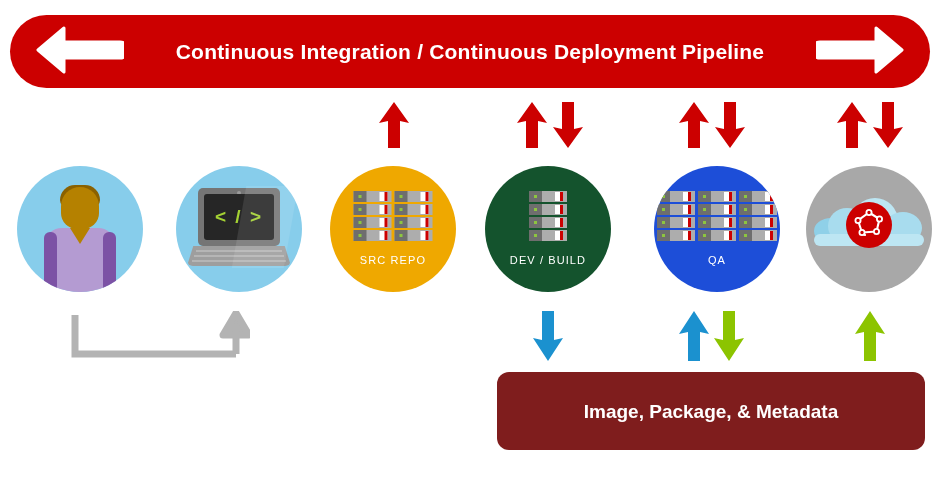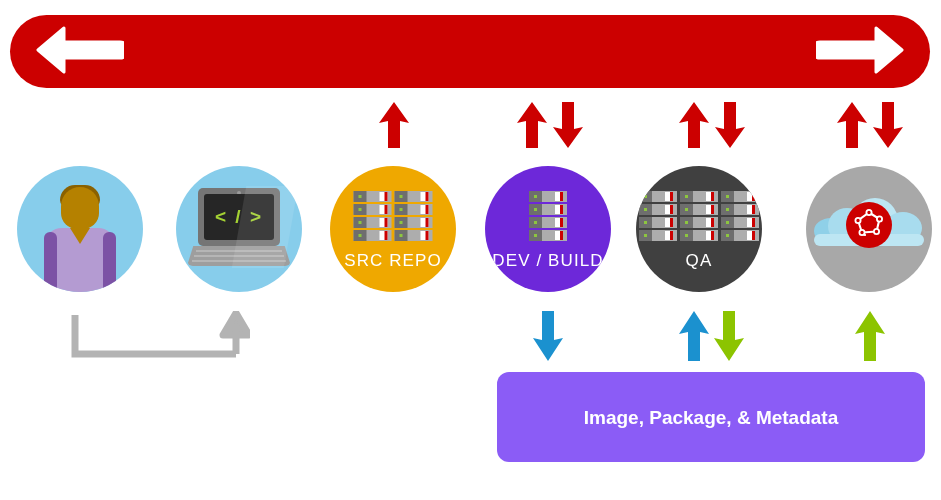--- a/index.html
+++ b/index.html
@@ -22,21 +22,21 @@
 
   
   .node{
     position:absolute;width:126px;height:126px;border-radius:50%;
     top:166px;display:flex;flex-direction:column;
     align-items:center;justify-content:flex-start;overflow:hidden;
   }
   .node .art{position:relative;width:126px;height:126px;}
   .node-label{
     position:absolute;left:0;right:0;text-align:center;color:#ffffff;
-    font-size:17px;letter-spacing:1.1px;line-height:13px;
+    font-size:11px;letter-spacing:1.1px;line-height:13px;
   }
   .node-label.one-line{top:88px;}
   .node-label.two-line{top:84px;letter-spacing:.3px;font-size:11.5px;line-height:14px;}
 
   
   .person-head{position:absolute;left:50%;top:21px;transform:translateX(-50%);
     width:38px;height:42px;background:#b58100;border-radius:19px 19px 16px 16px;}
   .person-hair{position:absolute;left:50%;top:19px;transform:translateX(-50%);
     width:40px;height:24px;background:#8a6100;border-radius:20px 20px 12px 12px;}
   .person-neck{position:absolute;left:50%;top:55px;transform:translateX(-50%);
@@ -76,37 +76,38 @@
      width:46px;height:46px;border-radius:50%;background:#cc0000;}
 
   
   .arw{position:absolute;}
 
   
   .connector{position:absolute;left:70px;top:311px;width:172px;height:48px;}
 
   
   .repo{
-    position:absolute;left:497px;top:372px;width:428px;height:90px;
-    background:#8b5cf6;border-radius:12px;
+    position:absolute;left:497px;top:372px;width:428px;height:78px;
+    background:#7f1d1d;border-radius:12px;
     display:flex;align-items:center;justify-content:center;
   }
   .repo-text{color:#ffffff;font-size:19px;font-weight:bold;text-align:center;line-height:25px;}
 </style>
 </head>
 <body>
 
 <div id="canvas">
 
   <div class="banner">
     <span class="banner-arrow left">
       <svg width="90" height="52" viewBox="0 0 90 52">
         <path d="M30 4 L4 26 L30 48 L30 34 L86 34 A8 8 0 0 0 86 18 L30 18 Z" fill="#ffffff" stroke="#ffffff" stroke-width="3" stroke-linejoin="round"></path>
       </svg>
     </span>
+    <span class="banner-title">Continuous Integration / Continuous Deployment Pipeline</span>
     <span class="banner-arrow right">
       <svg width="90" height="52" viewBox="0 0 90 52">
         <path d="M60 4 L86 26 L60 48 L60 34 L4 34 A8 8 0 0 1 4 18 L60 18 Z" fill="#ffffff" stroke="#ffffff" stroke-width="3" stroke-linejoin="round"></path>
       </svg>
     </span>
   </div>
 
   <div class="arw" style="left:378px;top:101px;">
     <svg width="32" height="48" viewBox="0 0 32 48">
       <path d="M16 1 L31 22 L22 20 L22 47 L10 47 L10 20 L1 22 Z" fill="#cc0000"></path>
@@ -226,21 +227,21 @@
                 <div class="rack-led"></div>
               </div>
               <div class="rack-stripe"></div>
             </div>
         </div>
       </div>
       <div class="node-label one-line">SRC REPO</div>
     </div>
   </div>
 
-  <div class="node" style="left:485px;background:#6d28d9;">
+  <div class="node" style="left:485px;background:#14532d;">
     <div class="art">
       <div class="racks">
         <div class="rack-col">
           <div class="rack-unit">
               <div class="rack-dark">
                 <div class="rack-led"></div>
               </div>
               <div class="rack-stripe"></div>
             </div>
           <div class="rack-unit">
@@ -260,21 +261,21 @@
                 <div class="rack-led"></div>
               </div>
               <div class="rack-stripe"></div>
             </div>
         </div>
       </div>
       <div class="node-label one-line">DEV / BUILD</div>
     </div>
   </div>
 
-  <div class="node" style="left:636px;background:#404040;">
+  <div class="node" style="left:654px;background:#1d4ed8;">
     <div class="art">
       <div class="racks">
         <div class="rack-col">
           <div class="rack-unit">
               <div class="rack-dark">
                 <div class="rack-led"></div>
               </div>
               <div class="rack-stripe"></div>
             </div>
           <div class="rack-unit">

